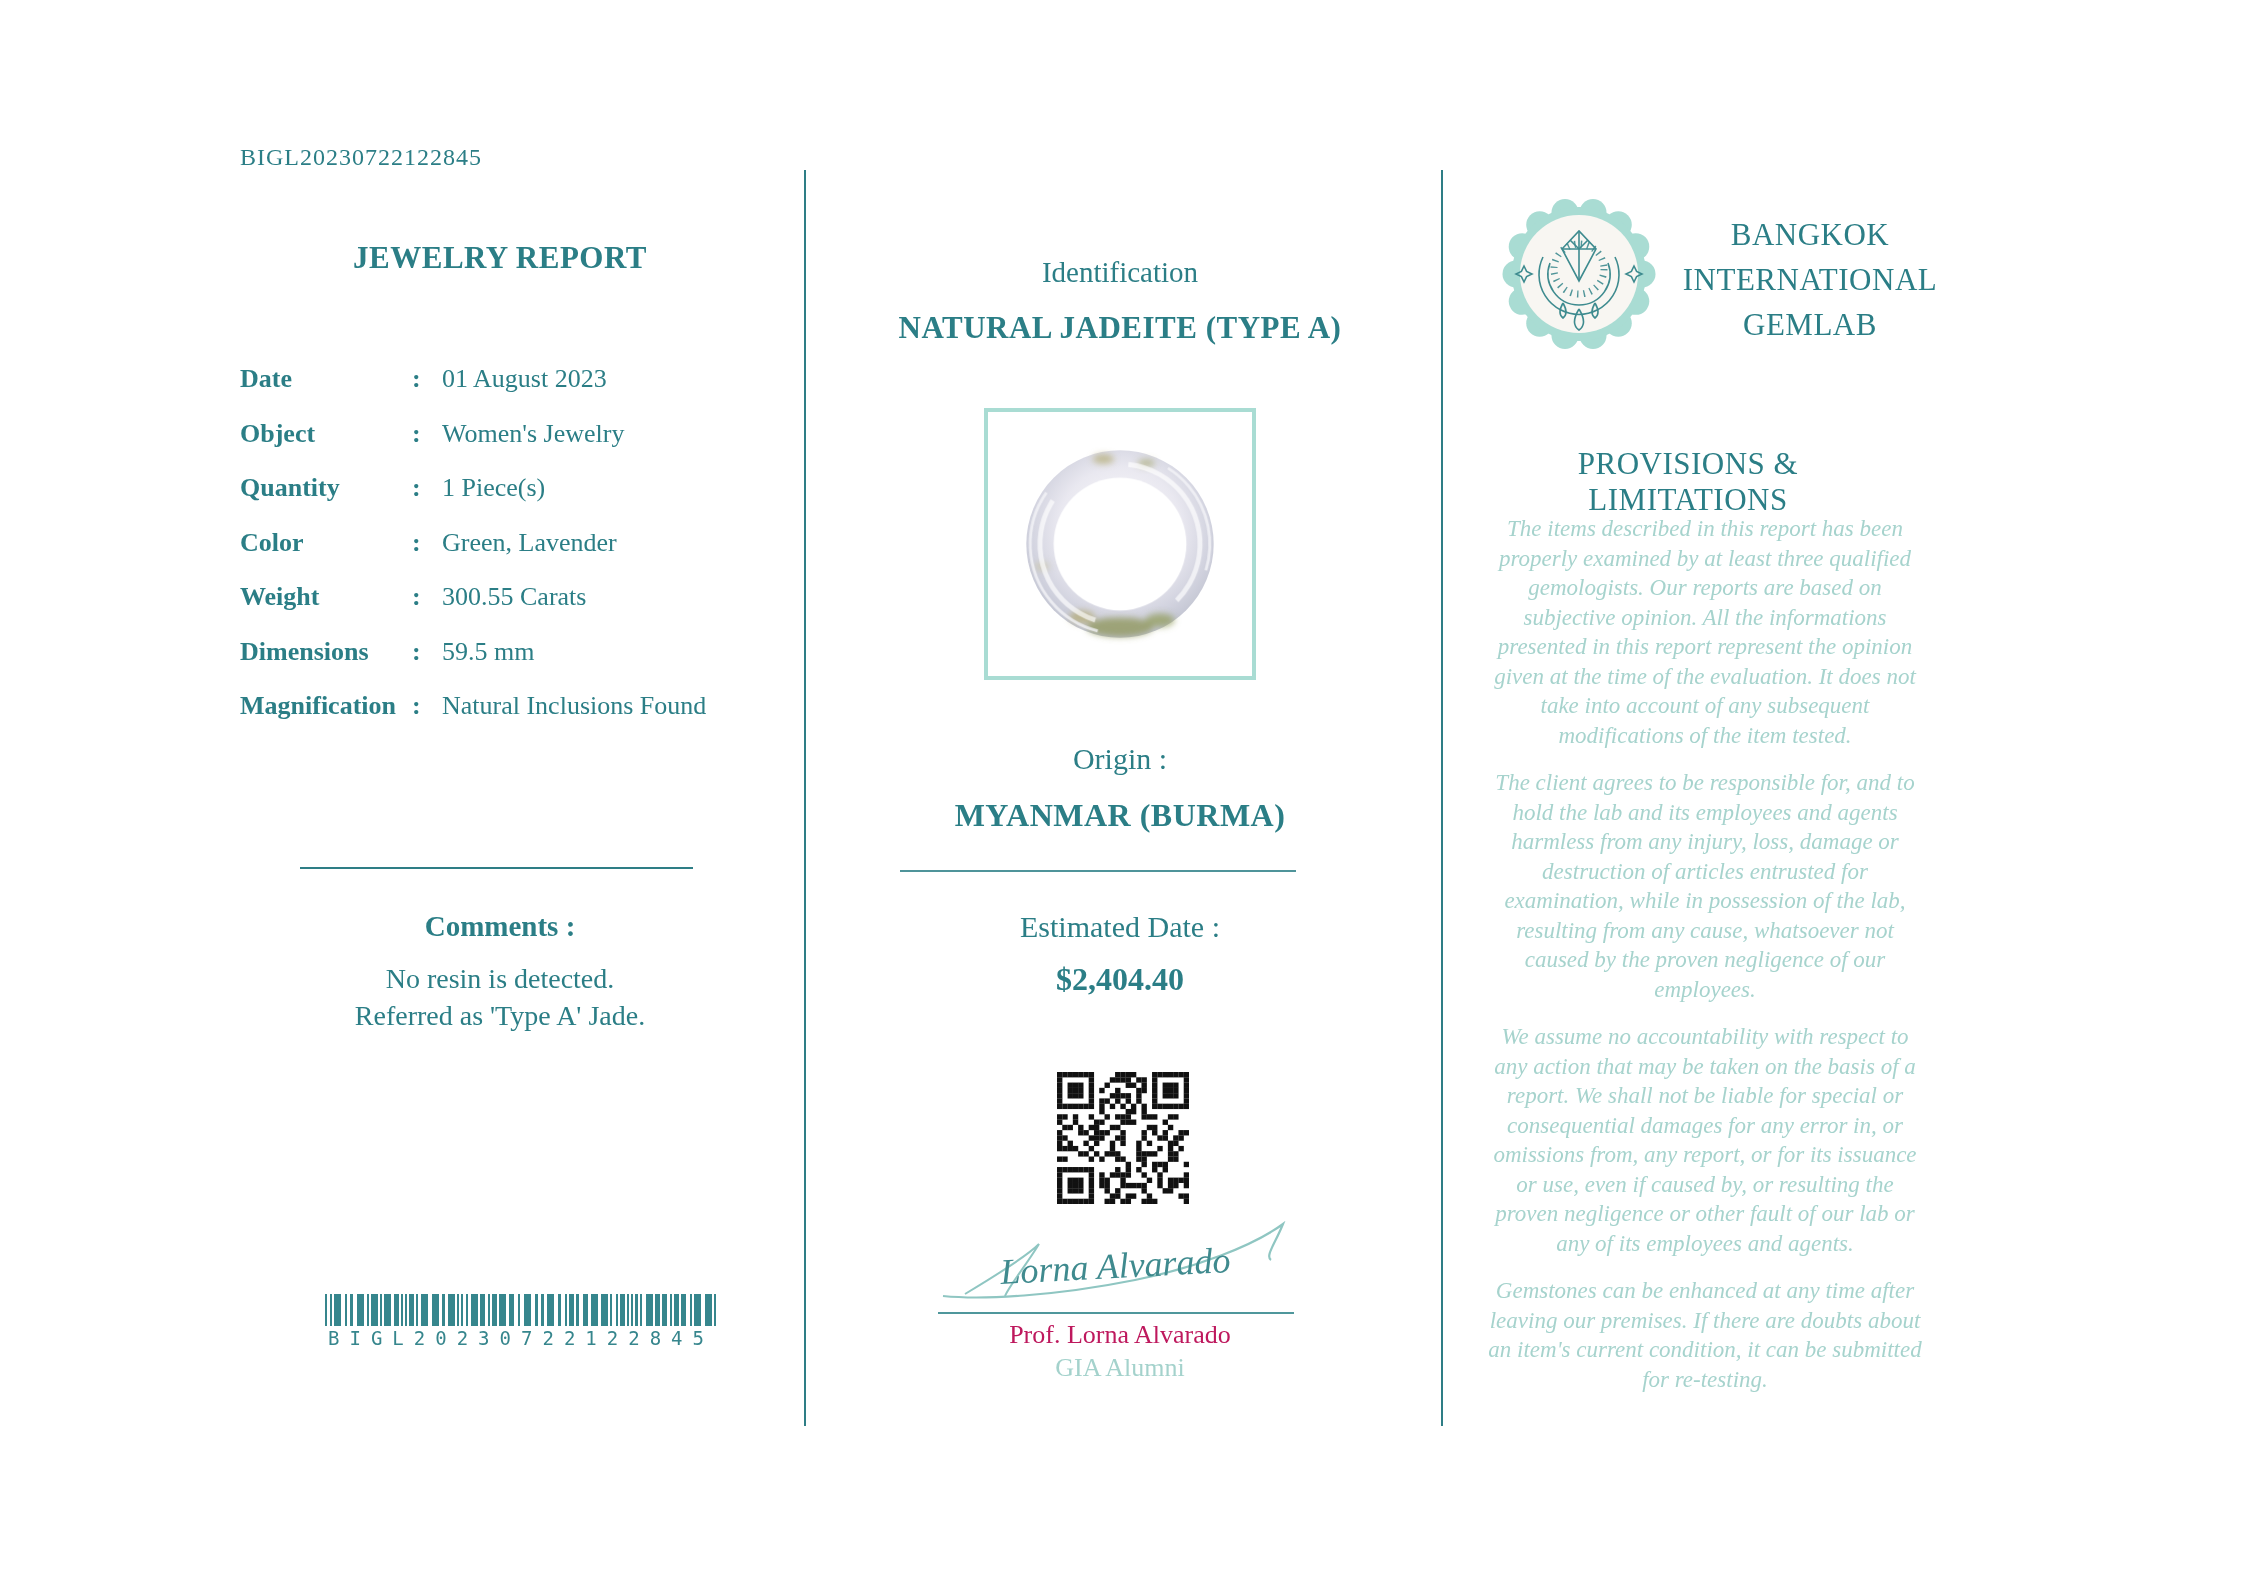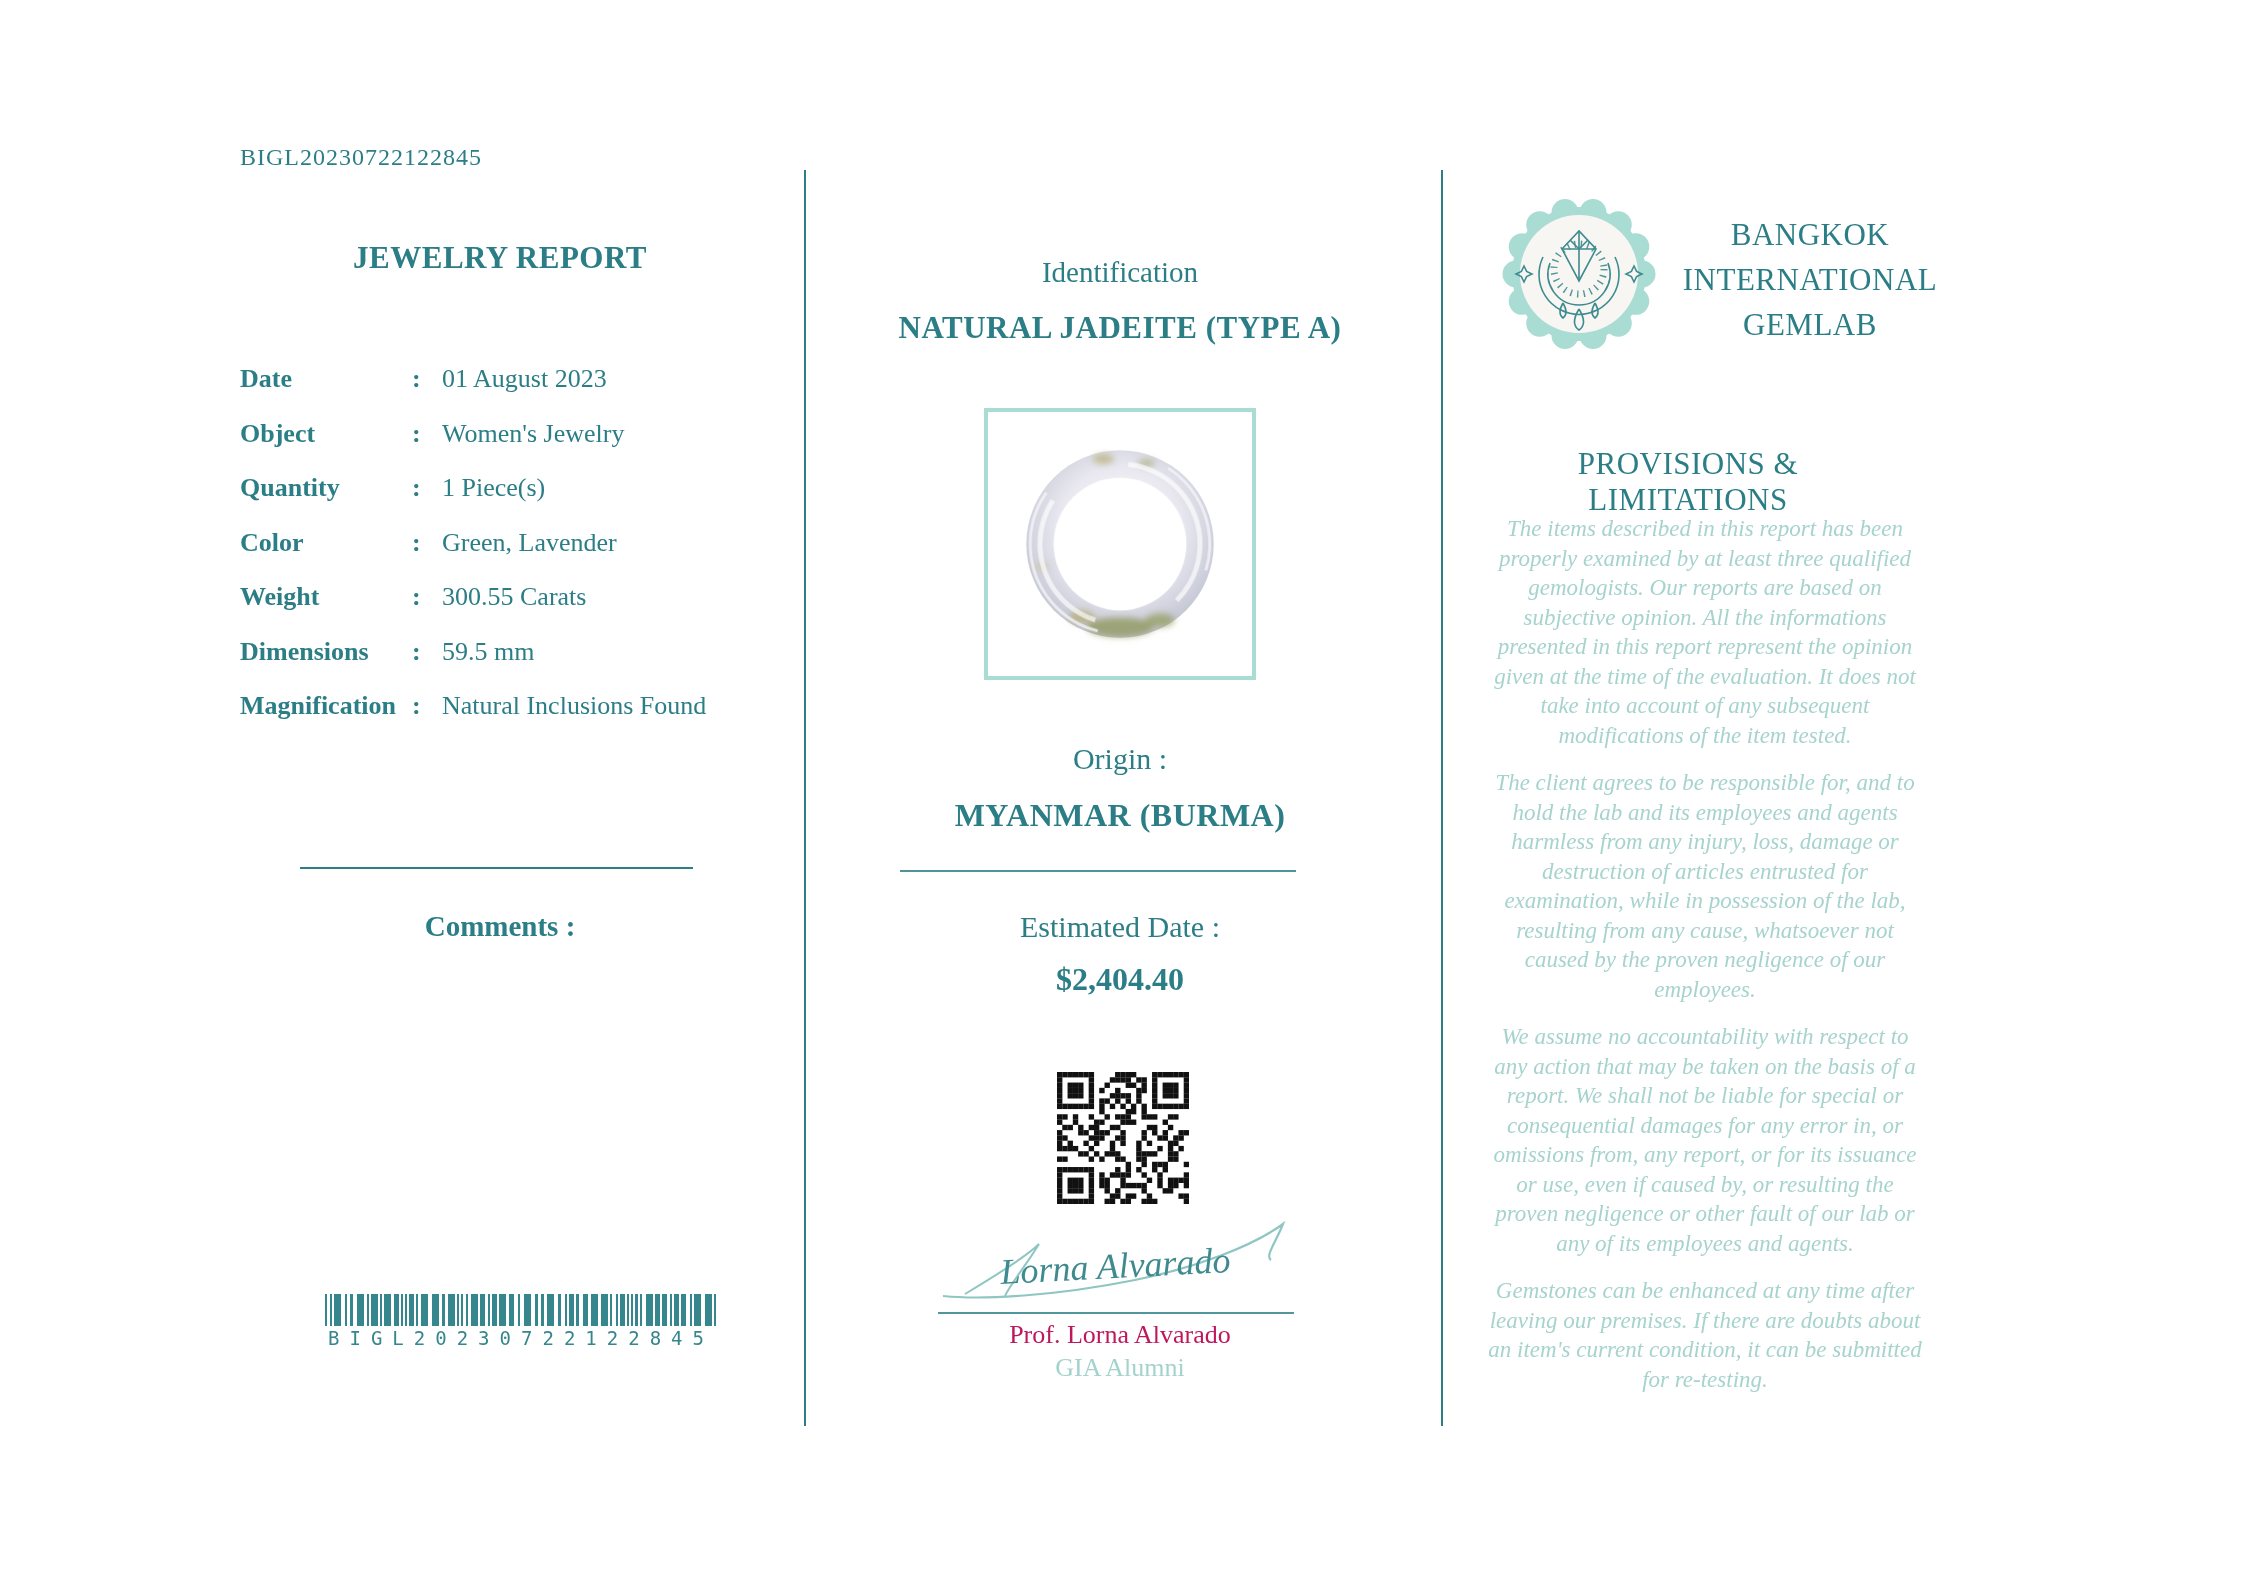--- a/index.html
+++ b/index.html
@@ -105,20 +105,25 @@
 
       <div class="field-row">
         <span class="field-label">Magnification</span>
         <span class="field-colon">:</span>
         <span class="field-value">Natural Inclusions Found</span>
       </div>
     </div>
 
   <div class="abs comments-rule"></div>
   <div class="abs comments-heading center">Comments :</div>
+  <div class="abs comments-text center">
+
+  <div>No resin is detected.</div>
+      <div>Referred as 'Type A' Jade.</div>
+    </div>
 
   <div class="abs barcode-wrap">
     <svg class="barcode-bars" id="barcode-svg" width="392" height="32" viewBox="0 0 392 32">
         <rect x="0" y="0" width="2" height="32" fill="#36868d"></rect>
         <rect x="5" y="0" width="2" height="32" fill="#36868d"></rect>
         <rect x="9" y="0" width="7" height="32" fill="#36868d"></rect>
         <rect x="20" y="0" width="2" height="32" fill="#36868d"></rect>
         <rect x="25" y="0" width="3" height="32" fill="#36868d"></rect>
         <rect x="32" y="0" width="7" height="32" fill="#36868d"></rect>
         <rect x="42" y="0" width="2" height="32" fill="#36868d"></rect>

